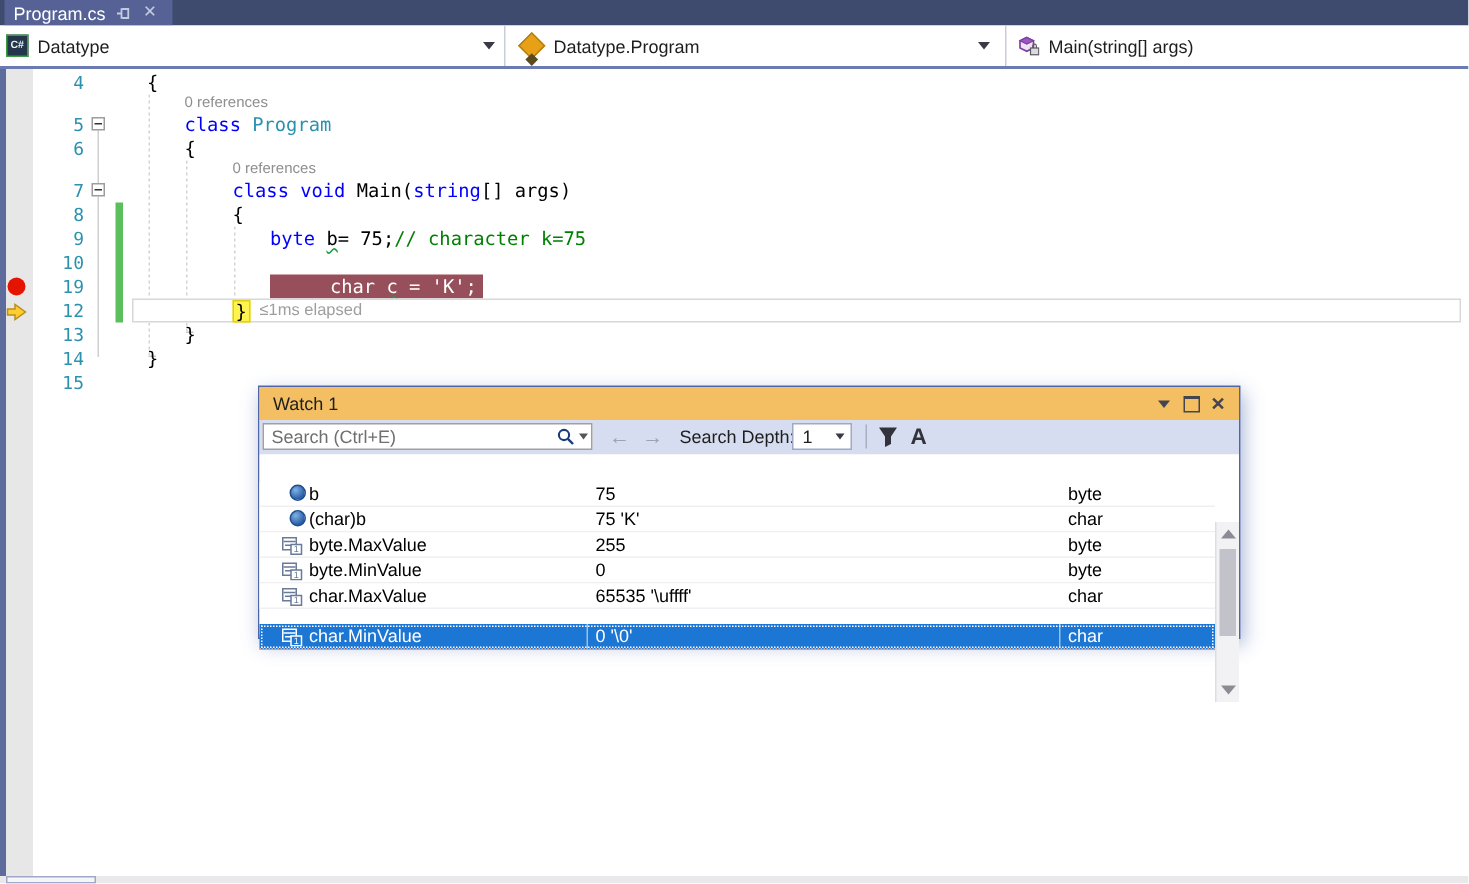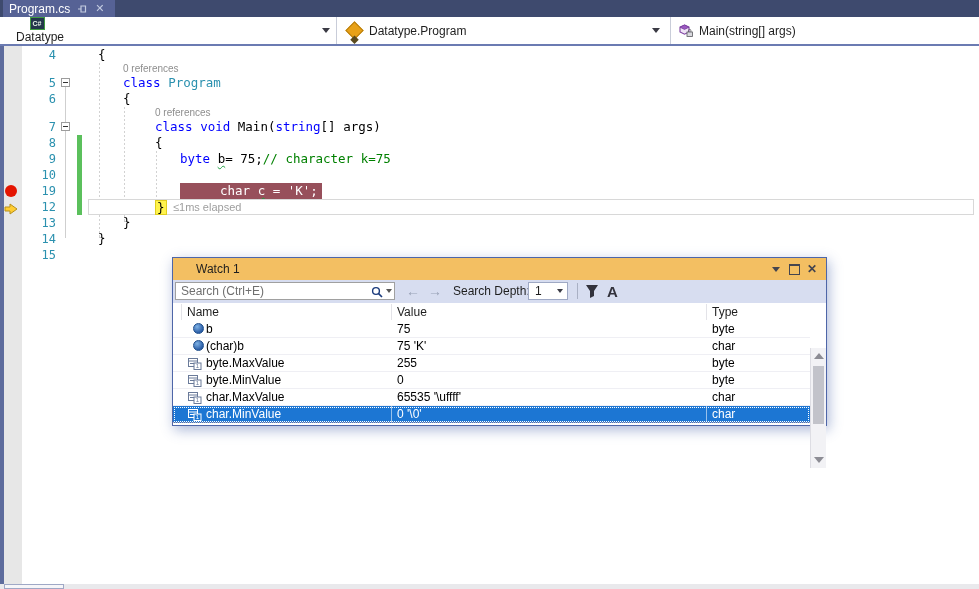--- a/index.html
+++ b/index.html
@@ -51,21 +51,21 @@
   #curline-box{left:88px;top:199px;width:886px;height:16px;border:1px solid #D8D8D8;box-sizing:border-box;background:#fff;}
   #cur-brace{position:absolute;left:66px;top:0;background:#FFF34D;border:1px solid #E0CE1E;box-sizing:border-box;
              font-family:"DejaVu Sans Mono",monospace;font-size:12.5px;line-height:13px;padding:0 1px;color:#000;}
   #perf-tip{position:absolute;left:84px;top:1px;font-size:11px;color:#9E9E9E;line-height:13px;}
   #change-bar{left:77px;top:135px;width:5px;height:80px;background:#5BC05C;}
 
   
   #watch{left:172px;top:257px;width:655px;height:169px;background:#fff;border:1px solid #4E66A8;
          box-sizing:border-box;box-shadow:2px 4px 12px rgba(70,100,170,.45);}
   #watch-title{left:0;top:0;width:100%;height:22px;background:#F3BF62;display:flex;align-items:center;
-               font-size:12px;color:#1E1E1E;padding-left:23px;box-sizing:border-box;}
+               font-size:12px;color:#1E1E1E;padding-left:9px;box-sizing:border-box;}
   .wt-btn{position:absolute;top:0;height:22px;width:16px;display:flex;align-items:center;justify-content:center;color:#44454F;}
   #wt-caret{right:42px;} #wt-caret i{width:0;height:0;border-left:4px solid transparent;border-right:4px solid transparent;border-top:5px solid #44454F;}
   #wt-float{right:24px;} #wt-float i{width:9px;height:8px;border:1px solid #44454F;border-top-width:2px;}
   #wt-close{right:6px;font-size:12px;font-weight:bold;}
   #watch-toolbar{left:0;top:22px;width:100%;height:23px;background:#D7DDF0;}
   #watch-search{position:absolute;left:2px;top:2px;width:220px;height:18px;border:1px solid #A0A0A0;
                 background:#fff;box-sizing:border-box;font-size:12px;color:#444;padding:0 30px 0 5px;outline:none;
                 font-family:"Liberation Sans",sans-serif;}
   #watch-search::placeholder{color:#6F6F6F;opacity:1;}
   #search-mag{left:198px;top:4px;} 
@@ -112,21 +112,21 @@
     <span class="pin">
       <svg width="11" height="11">
           <path d="M1 6 h3 M4 2.5 v7 M4.5 3 h4 v6 h-4" stroke="#C3CBE0" fill="none" stroke-width="1.2"></path>
         </svg>
     </span>
     <span class="closex">✕</span>
   </div>
 </div>
 
 <div class="abs" id="navbar">
-  <div class="nav-sec" style="left:16px;flex-direction:column;">
+  <div class="nav-sec" style="left:4px;">
     <span class="csproj-icon">C#</span>
     <span>Datatype</span>
   </div>
   <i class="nav-caret" style="left:322px;"></i>
   <div class="nav-sep" style="left:336px;"></div>
 
   <div class="nav-sec" style="left:346px;">
     <span class="class-icon"></span>
     <span>Datatype.Program</span>
   </div>
@@ -189,28 +189,20 @@
     <div id="tb-sep"></div>
     <span class="abs" id="filter-icon">
       <svg width="14" height="14">
           <path d="M1 1 h12 L9 7 v5 l-4 2 V7 Z" fill="#32323C"></path>
         </svg>
     </span>
     <span class="abs" id="case-icon">A</span>
   </div>
 
   <div class="abs" id="watch-grid">
-    <div id="grid-header">
-      <div class="hdr-sep" style="left:8px;"></div>
-      <span class="hdr-label" style="left:14px;">Name</span>
-      <div class="hdr-sep" style="left:218px;"></div>
-      <span class="hdr-label" style="left:224px;">Value</span>
-      <div class="hdr-sep" style="left:533px;"></div>
-      <span class="hdr-label" style="left:539px;">Type</span>
-    </div>
     <div id="rows-layer">
         <div class="wrow" style="top: 18px;">
           <div class="row-icon sphere" style="left: 20px;"></div>
           <div class="wcell" style="left: 33px;">b</div>
           <div class="wcell" style="left: 224px;">75</div>
           <div class="wcell" style="left: 539px;">byte</div>
         </div>
         <div class="wrow" style="top: 35px;">
           <div class="row-icon sphere" style="left: 20px;"></div>
           <div class="wcell" style="left: 33px;">(char)b</div>
@@ -246,21 +238,21 @@
               <rect x="0.5" y="1.5" width="9" height="8" fill="none" stroke="#6A7A99" stroke-width="1"></rect>
               <line x1="1" y1="4" x2="9" y2="4" stroke="#6A7A99" stroke-width="1"></line>
               <line x1="2" y1="6.5" x2="6" y2="6.5" stroke="#6A7A99" stroke-width="1"></line>
               <rect x="6" y="6" width="7" height="6.5" fill="#fff" stroke="#6A7A99" stroke-width="1"></rect>
               <text x="9.5" y="11.3" font-size="6" text-anchor="middle" fill="#6A7A99" font-family="Liberation Sans">1</text>
             </svg></div>
           <div class="wcell" style="left: 33px;">char.MaxValue</div>
           <div class="wcell" style="left: 224px;">65535 '\uffff'</div>
           <div class="wcell" style="left: 539px;">char</div>
         </div>
-        <div class="wrow sel" style="top: 103px;">
+        <div class="wrow sel" style="top: 113px;">
           <div class="row-icon" style="left: 15px;"><svg width="14" height="13">
               <rect x="0.5" y="1.5" width="9" height="8" fill="none" stroke="#fff" stroke-width="1"></rect>
               <line x1="1" y1="4" x2="9" y2="4" stroke="#fff" stroke-width="1"></line>
               <line x1="2" y1="6.5" x2="6" y2="6.5" stroke="#fff" stroke-width="1"></line>
               <rect x="6" y="6" width="7" height="6.5" fill="#1C76D3" stroke="#fff" stroke-width="1"></rect>
               <text x="9.5" y="11.3" font-size="6" text-anchor="middle" fill="#fff" font-family="Liberation Sans">1</text>
             </svg></div>
           <div class="wcell" style="left: 33px;">char.MinValue</div>
           <div class="wcell" style="left: 224px;">0 '\0'</div>
           <div class="wcell" style="left: 539px;">char</div>

